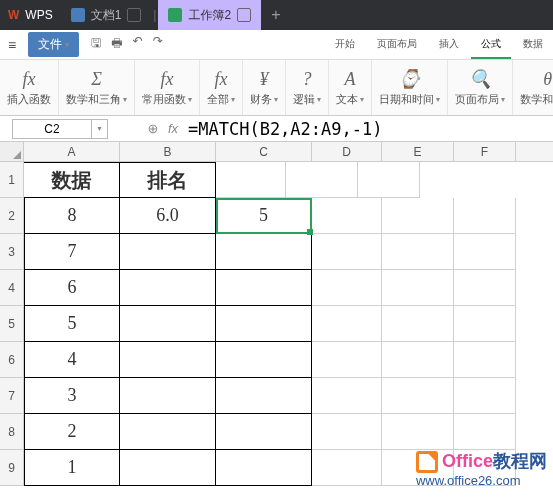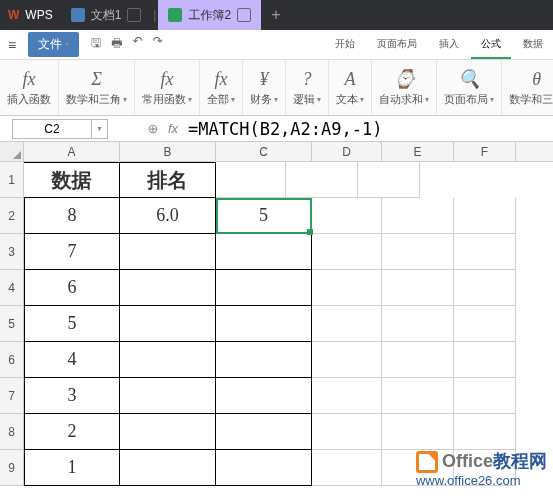--- a/index.html
+++ b/index.html
@@ -41,21 +41,21 @@
 .hdr-row .cell{font-weight:bold;font-size:20px}
 .tblA{width:96px}.tblB{width:96px}.tblC{width:96px}
 .colD{width:70px}.colE{width:72px}.colF{width:62px}
 .tbl .cell{border-right:1.5px solid #000;border-bottom:1.5px solid #000}
 .tbl-top .cell{border-top:1.5px solid #000}
 .tbl .cell.first{border-left:1.5px solid #000}
 .sel{position:absolute;border:2px solid #2e9e60;pointer-events:none}
 .sel-handle{position:absolute;width:6px;height:6px;background:#2e9e60;right:-3px;bottom:-3px}
 .watermark{position:absolute;right:6px;bottom:12px;text-align:left}
 .watermark .t1{color:#f58220;font-weight:bold;font-size:18px}
-.watermark .t1 b{color:#737373}
+.watermark .t1 b{color:#ec4899}
 .watermark .t1 span{color:#2b579a}
 .watermark .t2{color:#2b579a;font-size:13px}
 .wm-ico{display:inline-block;width:22px;height:22px;background:#f58220;border-radius:3px;vertical-align:middle;margin-right:4px;position:relative}
 .wm-ico:after{content:"";position:absolute;inset:3px;background:#fff;clip-path:polygon(0 0,60% 0,100% 40%,100% 100%,0 100%)}
 </style>
 </head>
 <body>
 
 <div class="titlebar">
   <div class="tab home">
@@ -144,21 +144,21 @@
   <div class="rgroup">
       <div class="ico">A</div>
       <div class="lbl">
         <span>文本</span>
         <span class="tri">▾</span>
       </div>
     </div>
   <div class="rgroup">
       <div class="ico">⌚</div>
       <div class="lbl">
-        <span>自动求和</span>
+        <span>日期和时间</span>
         <span class="tri">▾</span>
       </div>
     </div>
   <div class="rgroup">
       <div class="ico">🔍</div>
       <div class="lbl">
         <span>页面布局</span>
         <span class="tri">▾</span>
       </div>
     </div>

